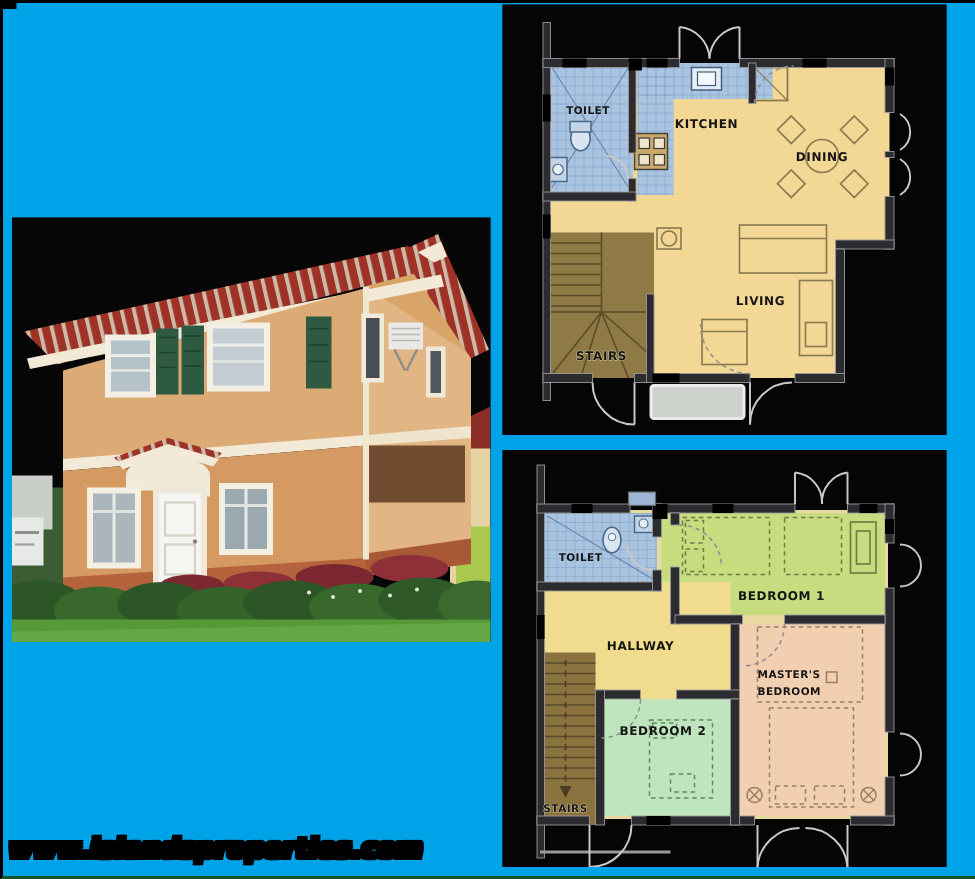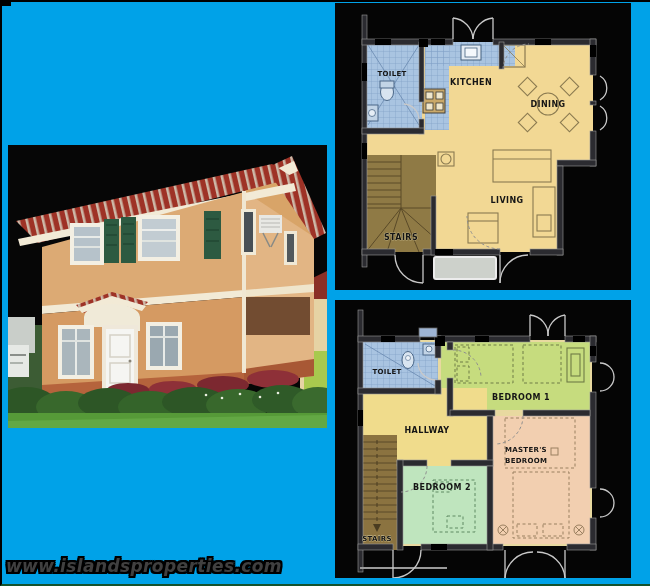--- a/index.html
+++ b/index.html
@@ -9,21 +9,21 @@
     font-family:"DejaVu Sans","Liberation Sans",sans-serif;overflow:hidden;
   }
   .corner-mark{position:absolute;left:0;top:0;width:9px;height:4px;background:#000;}
   .panel{position:absolute;background:#020202;}
   .photo-panel{left:6px;top:143px;width:319px;height:283px;}
   .plan1-panel{left:333px;top:1px;width:296px;height:287px;}
   .plan2-panel{left:333px;top:298px;width:296px;height:278px;}
   .watermark{
     position:absolute;left:4px;top:554px;
     font-weight:bold;font-style:italic;font-size:17px;letter-spacing:.4px;
-    color:#404040;
+    color:#000000;
     text-shadow:-2px -2px 0 #000,2px -2px 0 #000,-2px 2px 0 #000,2px 2px 0 #000,
                  0 -2px 0 #000,0 2px 0 #000,-2px 0 0 #000,2px 0 0 #000;
   }
   svg{display:block;}
   .plan-label{font:bold 8px "DejaVu Sans","Liberation Sans",sans-serif;fill:#151515;letter-spacing:.4px;}
   .plan-label-sm{font:bold 7px "DejaVu Sans","Liberation Sans",sans-serif;fill:#151515;letter-spacing:.3px;}
   .stairs-label{paint-order:stroke;stroke:#d9cfa4;stroke-width:.6px;}
 </style>
 </head>
 <body>

